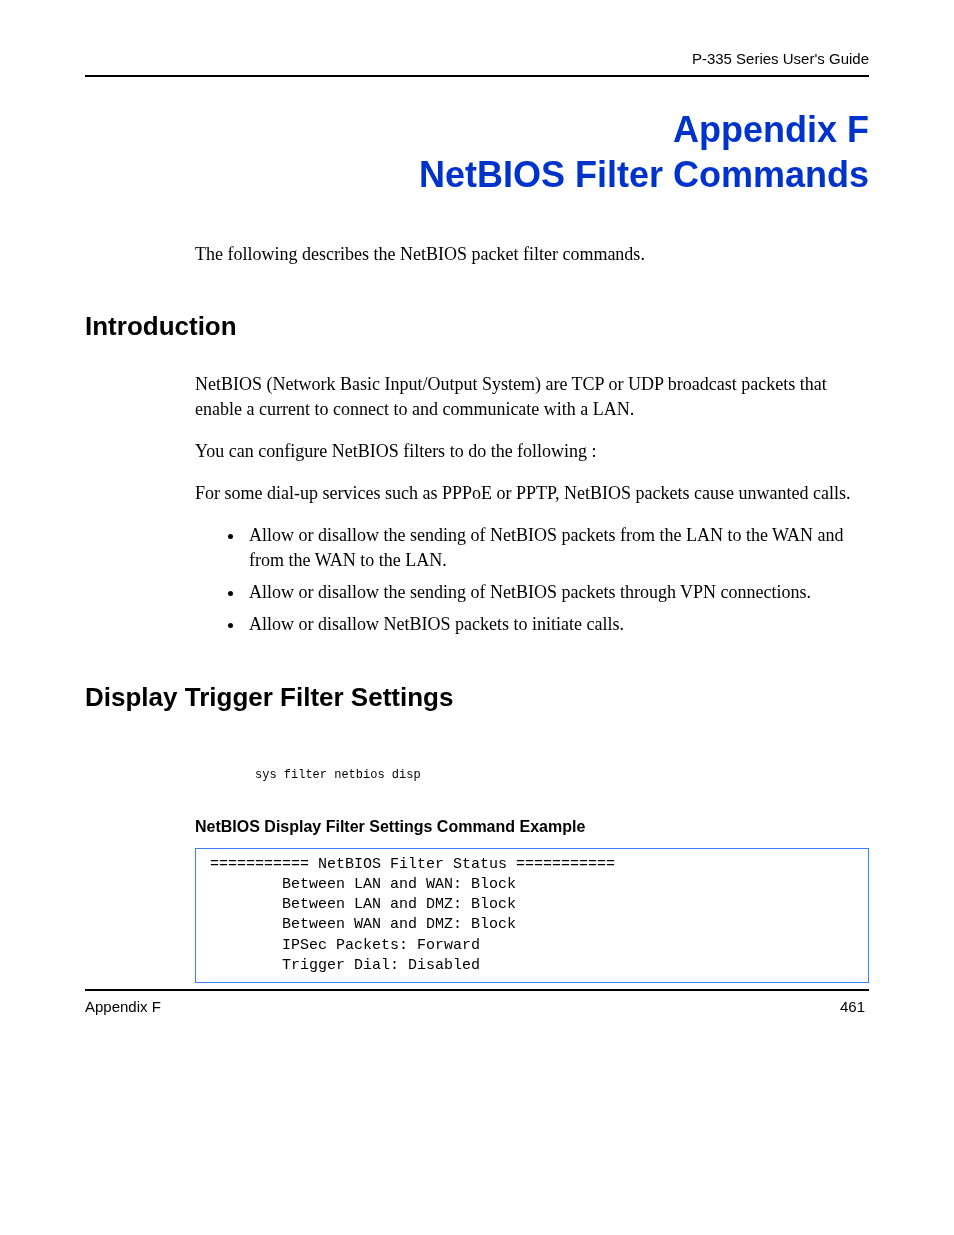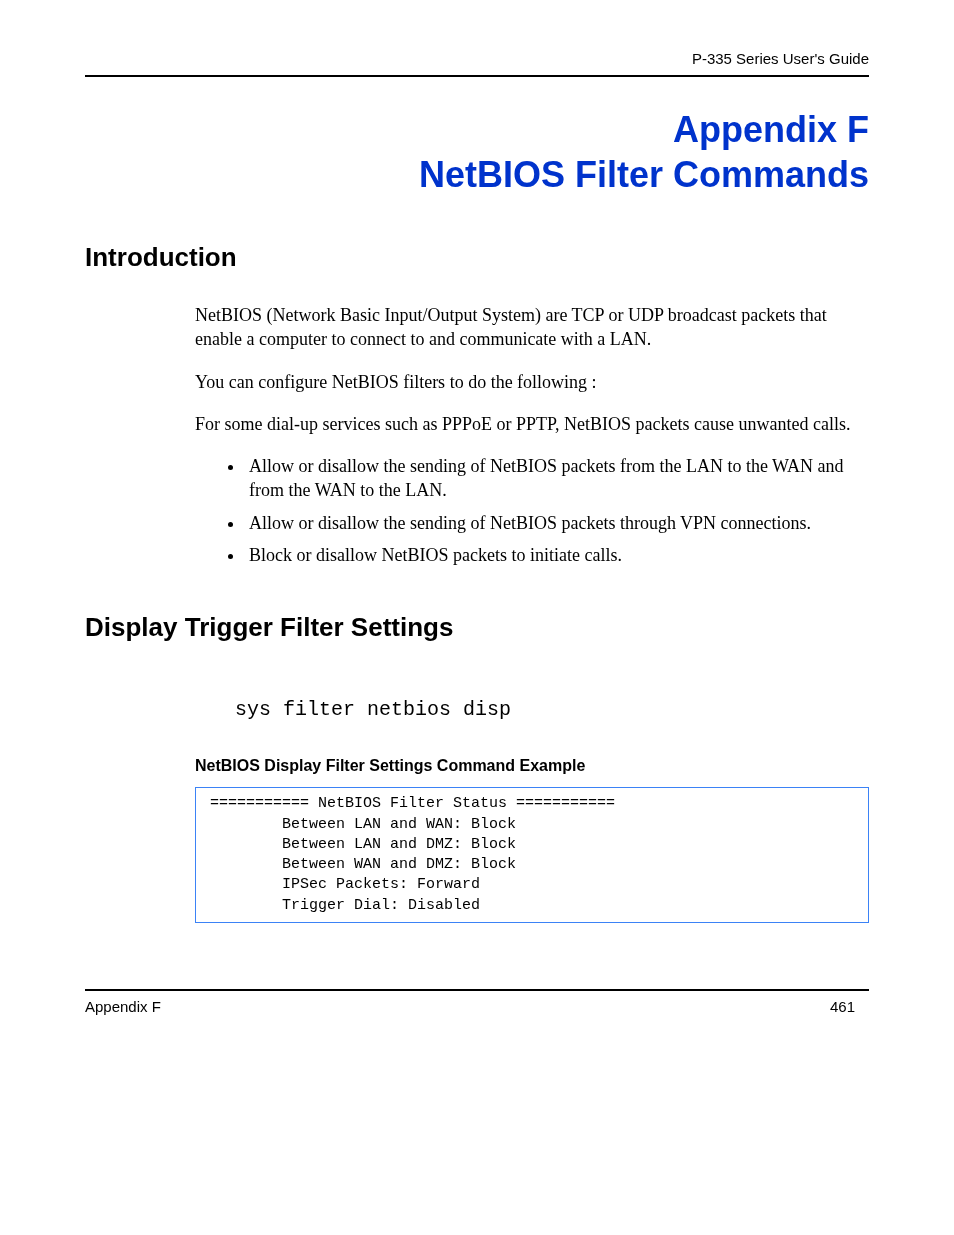--- a/index.html
+++ b/index.html
@@ -51,22 +51,22 @@
     margin-bottom: 18px;
   }
   .bullet-list li {
     font-size: 18px;
     line-height: 1.35;
     margin-bottom: 8px;
     padding-left: 4px;
   }
   .command-line {
     font-family: "Courier New", Courier, monospace;
-    font-size: 20px;
-    margin: 55px 0 25px 40px;
+    font-size: 12px;
+    margin: 55px 0 25px 60px;
   }
   .example-caption {
     font-family: Arial, Helvetica, sans-serif;
     font-weight: bold;
     font-size: 16px;
     margin-top: 36px;
     margin-bottom: 12px;
   }
   .example-box {
     border: 1px solid #3b82f6;
@@ -87,50 +87,53 @@
   }
   .footer-left {
     position: absolute;
     left: 85px;
     bottom: 36px;
     font-family: Arial, Helvetica, sans-serif;
     font-size: 15px;
   }
   .footer-right {
     position: absolute;
-    right: 99px;
+    right: 89px;
     bottom: 36px;
     font-family: Arial, Helvetica, sans-serif;
     font-size: 15px;
   }
 </style>
 </head>
 <body>
 
 <div class="page">
 
   <div class="header-text">P-335 Series User's Guide</div>
   <hr class="header-rule">
 
   <div class="appendix-title">
     <span>Appendix F</span><br>
     <span>NetBIOS Filter Commands</span>
   </div>
 
+  <div class="body-area">
+    <p class="body-text">The following describes the NetBIOS packet filter commands.</p>
+  </div>
 
   <h2 class="section-heading">Introduction</h2>
 
   <div class="body-area">
-    <p class="body-text">NetBIOS (Network Basic Input/Output System) are TCP or UDP broadcast packets that enable a computer to connect to and communicate with a LAN.</p>
+    <p class="body-text">NetBIOS (Network Basic Input/Output System) are TCP or UDP broadcast packets that enable a current to connect to and communicate with a LAN.</p>
     <p class="body-text">You can configure NetBIOS filters to do the following :</p>
     <p class="body-text">For some dial-up services such as PPPoE or PPTP, NetBIOS packets cause unwanted calls.</p>
     <ul class="bullet-list">
       <li>Allow or disallow the sending of NetBIOS packets from the LAN to the WAN and from the WAN to the LAN.</li>
       <li>Allow or disallow the sending of NetBIOS packets through VPN connections.</li>
-      <li>Block or disallow NetBIOS packets to initiate calls.</li>
+      <li>Allow or disallow NetBIOS packets to initiate calls.</li>
     </ul>
   </div>
 
   <h2 class="section-heading">Display Trigger Filter Settings</h2>
 
   <div class="body-area">
     <div class="command-line">sys filter netbios disp</div>
     <div class="example-caption">NetBIOS Display Filter Settings Command Example</div>
     <div class="example-box">=========== NetBIOS Filter Status ===========
         Between LAN and WAN: Block

